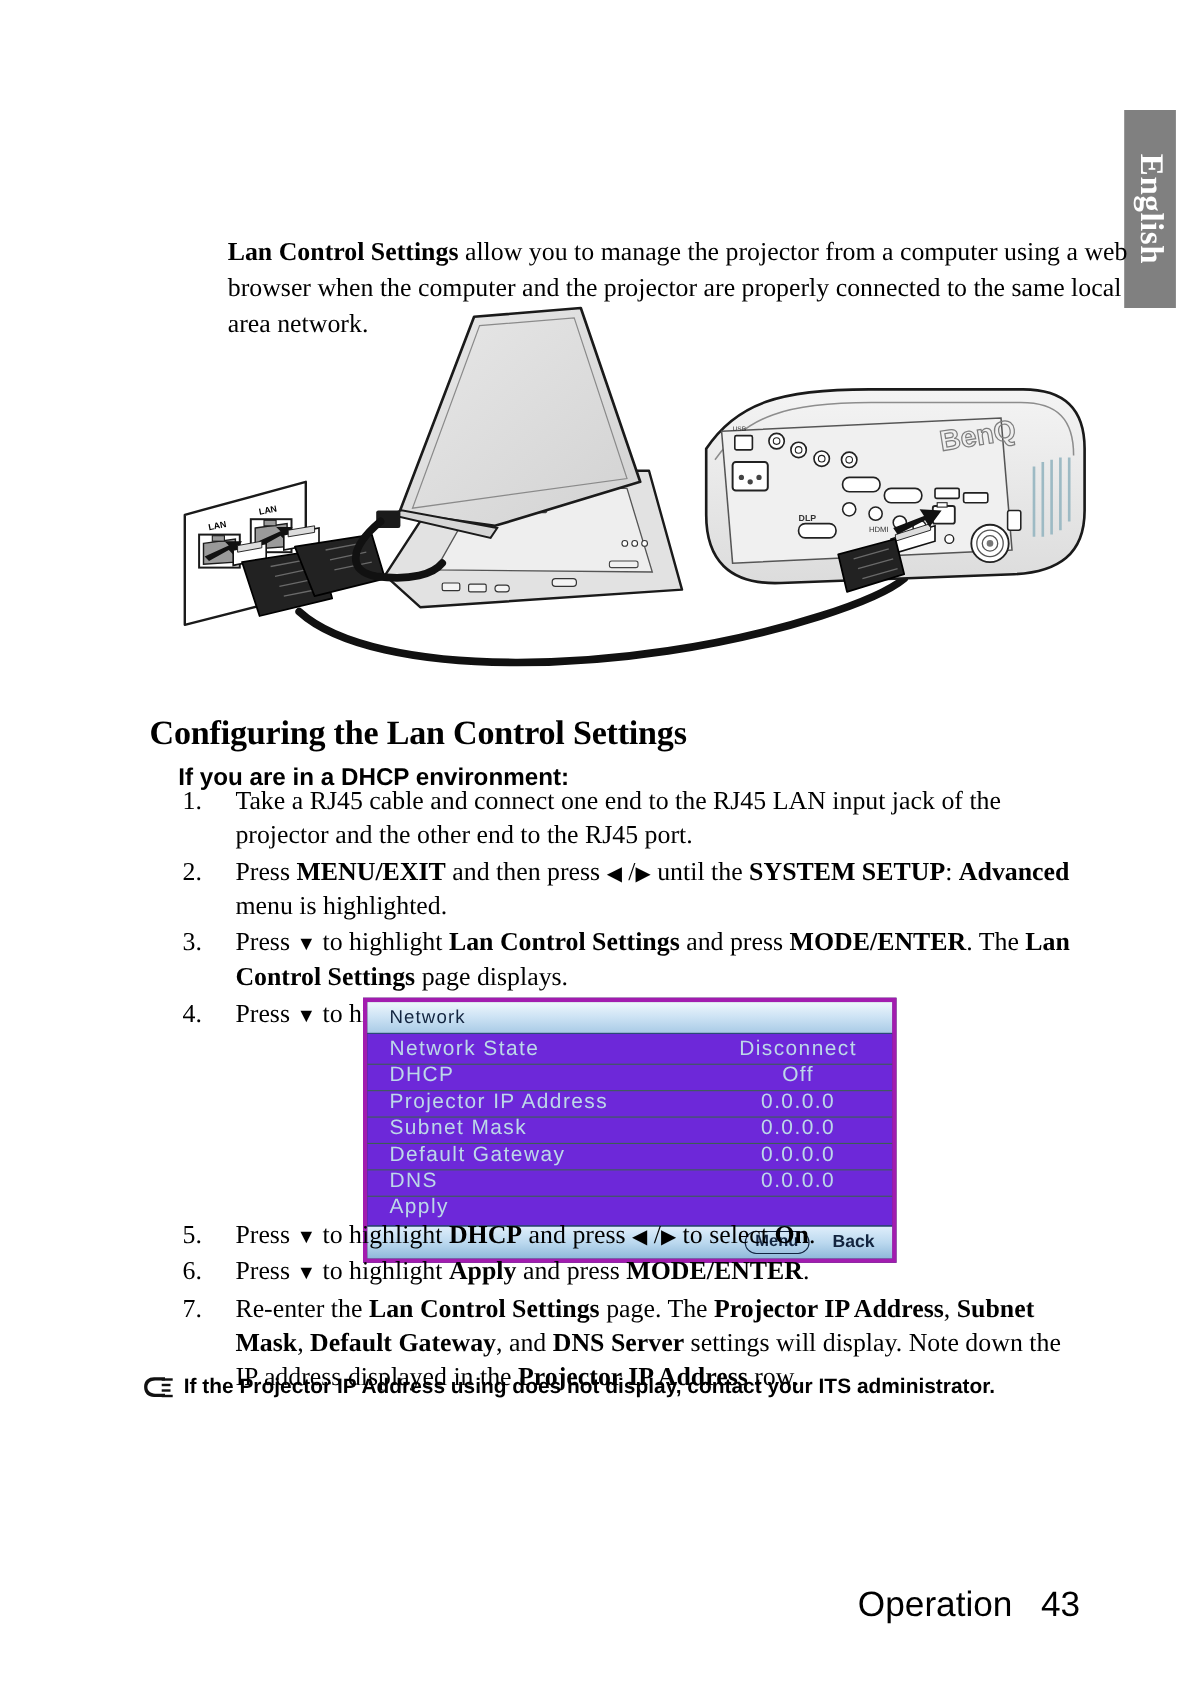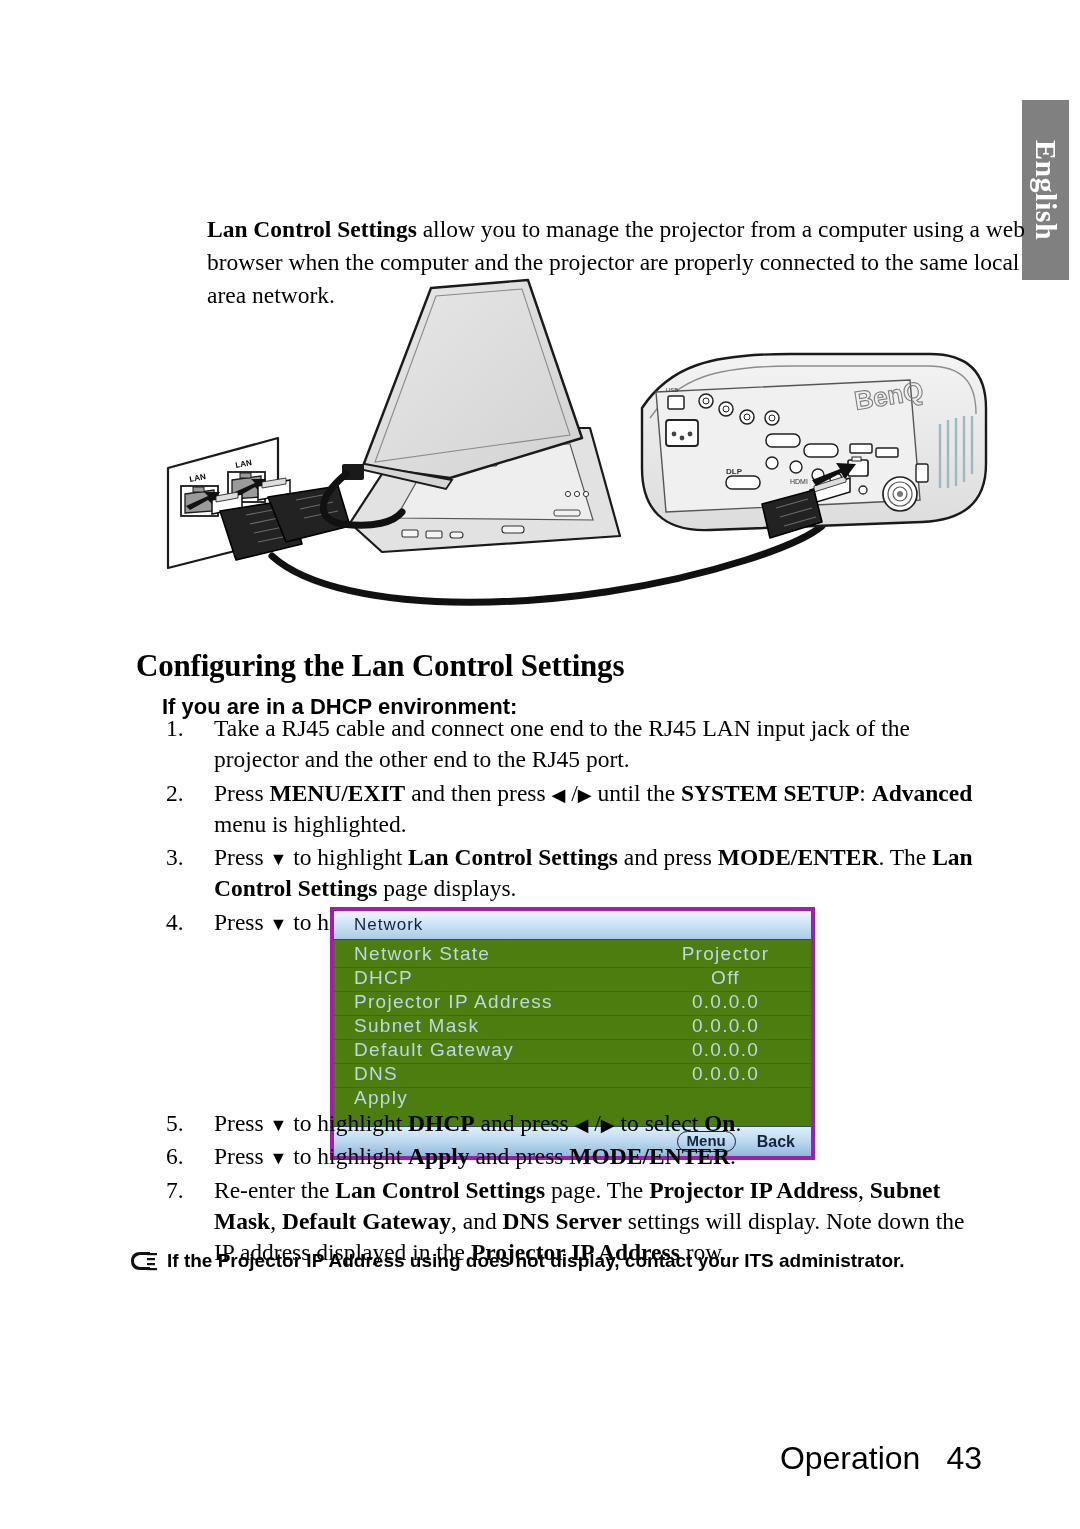--- a/index.html
+++ b/index.html
@@ -130,22 +130,22 @@
     align-items: center;
     padding-left: 20px;
     box-sizing: border-box;
   }
   .osd-title-text {
     color: #12243f;
     font-size: 17px;
     letter-spacing: 1px;
   }
   .osd-body {
-    background: #4d7c0f;
-    padding: 4px 0 14px 0;
+    background: #6d28d9;
+    padding: 4px 0 2px 0;
   }
   .osd-row {
     display: flex;
     align-items: baseline;
     height: 24px;
     border-bottom: 1px solid #3c5f54;
     padding: 0 14px 0 20px;
     box-sizing: border-box;
   }
   .osd-row:last-child { border-bottom: none; }
@@ -400,21 +400,21 @@
       <div class="step"><span class="num">4.</span><span>Press <span class="arrow">▼</span> to highlight <b>Control By</b> and press <span class="arrow">◀</span> /<span class="arrow">▶</span> to select <b>RJ45</b>.</span></div>
     </div>
 
   <div class="osd">
     <div class="osd-title">
       <span class="osd-title-text">Network</span>
     </div>
     <div class="osd-body">
         <div class="osd-row">
           <span class="osd-label">Network State</span>
-          <span class="osd-value">Projector</span>
+          <span class="osd-value">Disconnect</span>
         </div>
         <div class="osd-row">
           <span class="osd-label">DHCP</span>
           <span class="osd-value">Off</span>
         </div>
         <div class="osd-row">
           <span class="osd-label">Projector IP Address</span>
           <span class="osd-value">0.0.0.0</span>
         </div>
         <div class="osd-row">

